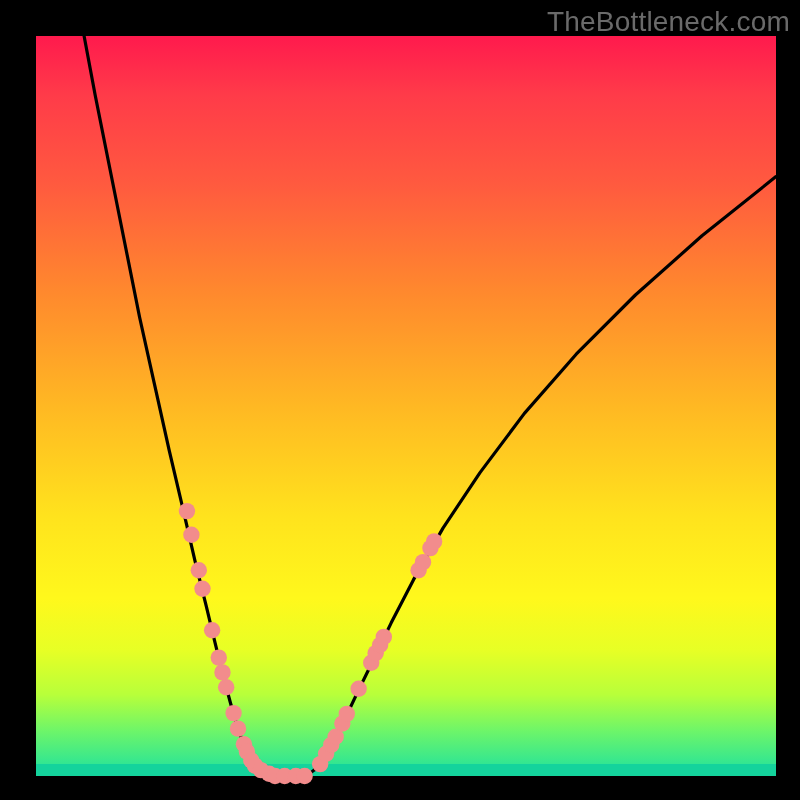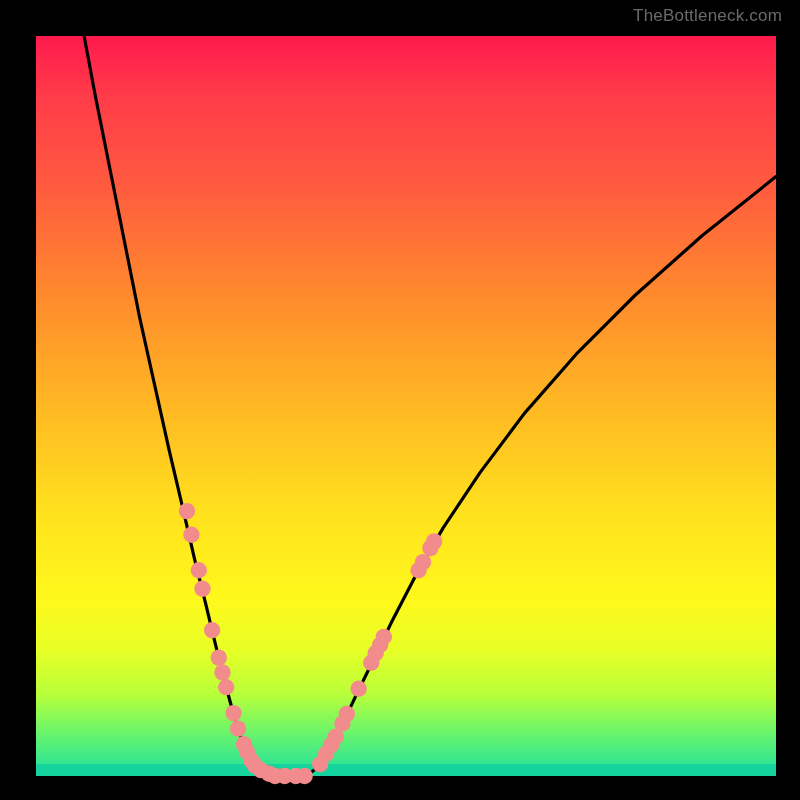--- a/index.html
+++ b/index.html
@@ -20,23 +20,23 @@
       #ffe31d 65%,
       #fff81c 76%,
       #e7ff25 83%,
       #b8ff3a 89%,
       #6cf56a 94%,
       #1de0a0 100%);
   }
   .watermark {
     position: absolute;
     top: 6px;
-    right: 18px;
+    right: 10px;
     color: #6a6a6a;
-    font-size: 17px;
+    font-size: 28px;
     font-weight: 500;
     letter-spacing: 0.2px;
   }
   svg.curve {
     position: absolute;
     left: 0; top: 0;
     width: 740px; height: 740px;
     overflow: visible;
   }
   .bottom-band {

